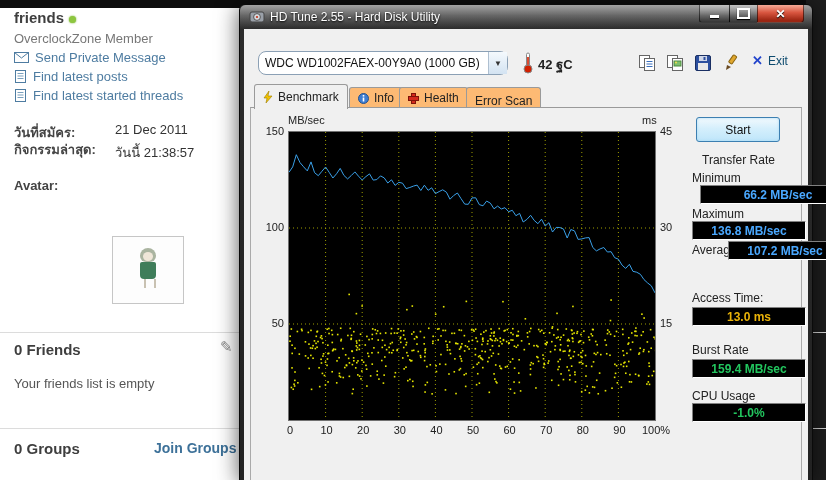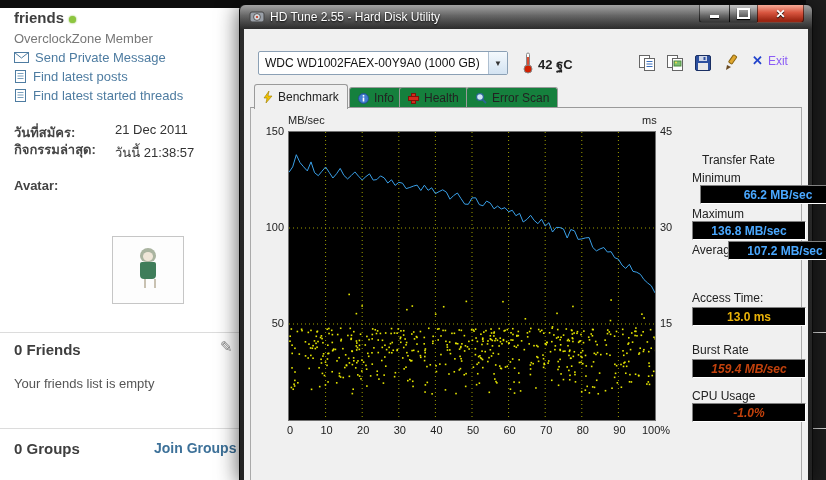--- a/index.html
+++ b/index.html
@@ -57,61 +57,61 @@
   .wbtn.close{width:45px;border-radius:0 0 4px 0;
         background:linear-gradient(180deg,#f4a996,#d8553f 45%,#9c2613 90%);}
   .glyph-min{width:9px;height:3px;background:#fff;margin-top:6px;box-shadow:0 1px 1px #000;}
   .glyph-max{width:9px;height:7px;border:2px solid #fff;box-shadow:0 1px 1px #000;}
   .glyph-x{font-size:12px;font-weight:bold;text-shadow:0 1px 1px #000;}
 
   .client{left:4px;right:4px;top:24px;bottom:0;background:#f0f0f0;}
 
   
   .combo{left:14px;top:22px;width:248px;height:22px;background:#fff;border:1px solid #8ba0b5;
-         border-radius:2px;display:flex;align-items:center;cursor:pointer;}
+         border-radius:8px;display:flex;align-items:center;cursor:pointer;}
   .combo-label{flex:1;font-size:12px;color:#111;padding:0 6px;white-space:nowrap;overflow:hidden;}
   .combo-arrow{width:18px;height:100%;display:flex;align-items:center;justify-content:center;
                background:linear-gradient(180deg,#f4f9fd,#d3e3f2);border-left:1px solid #aebfd0;
                font-size:8px;color:#333;}
   .thermo{left:278px;top:22px;width:12px;height:23px;}
   .temp-val{left:294px;top:25px;font-size:13px;font-weight:bold;color:#222;}
   .toolbtn{top:21px;width:24px;height:24px;display:flex;align-items:center;justify-content:center;
            border:1px solid transparent;border-radius:3px;cursor:pointer;}
   .tb1{left:390px;} .tb2{left:418px;} .tb3{left:446px;} .tb4{left:474px;}
   .exit{left:508px;top:24px;display:flex;align-items:center;gap:5px;cursor:pointer;}
   .exit-x{color:#2244cc;font-weight:bold;font-size:13px;}
-  .exit-label{font-size:12px;color:#8b5cf6;}
+  .exit-label{font-size:12px;color:#0c4a6e;}
 
   
-  .tab{top:58px;height:20px;background:#15803d;border:1px solid #9a9a9a;border-bottom:none;
+  .tab{top:58px;height:20px;background:#fdba74;border:1px solid #9a9a9a;border-bottom:none;
        border-radius:3px 3px 0 0;display:flex;align-items:center;gap:5px;padding:0 8px;
        font-size:12px;color:#222;cursor:pointer;}
   .tab.active{top:55px;height:24px;background:#f0f0f0;z-index:5;font-weight:normal;}
-  .tabb{left:10px;} .tabi{left:105px;} .tabh{left:155px;} .tabe{left:222px;}
+  .tabb{left:10px;} .tabi{left:105px;} .tabh{left:155px;} .tabe{left:222px;flex-direction:column;}
 
   .panel{left:6px;right:6px;top:78px;height:400px;border:1px solid #aaa;
          border-top:1px solid #9a9a9a;background:#f0f0f0;}
 
   
   .plot-wrap{left:44px;top:102px;width:366px;height:288px;background:#000;border:1px solid #707070;}
   .axis-label{font-size:11px;color:#222;}
   .lbl-mbsec{left:44px;top:85px;} .lbl-ms{left:398px;top:85px;}
   .tick{position:absolute;font-size:11px;color:#222;}
 
   
   .start-btn{left:452px;top:88px;width:82px;height:23px;border:1px solid #3c7fb1;border-radius:3px;
              background:linear-gradient(180deg,#f2f9fd,#d5effc 45%,#bfe6fa);
              font-size:12px;color:#111;display:flex;align-items:center;justify-content:center;
              cursor:pointer;box-shadow:inset 0 0 3px #a9d9f2;}
   .rlabel{font-size:12px;color:#222;}
   .vbox{width:112px;height:17px;background:#000;border-top:1px solid #808080;border-left:1px solid #808080;
         border-bottom:1px solid #fff;border-right:1px solid #fff;
         display:flex;align-items:center;justify-content:center;
         font-size:12px;font-weight:bold;}
-  .v-blue{color:#4aa8ff;} .v-yellow{color:#eab308;} .v-white{color:#c2410c;font-style:italic;}
+  .v-blue{color:#4aa8ff;} .v-yellow{color:#eab308;} .v-white{color:#22c55e;}
   .tr-h{left:458px;top:124px;} 
   .min-l{left:448px;top:142px;} .min-b{left:456px;top:156px;padding-left:21px;}
   .max-l{left:448px;top:178px;} .max-b{left:448px;top:192px;}
   .avg-l{left:448px;top:214px;} .avg-b{left:448px;top:212px;margin-left:36px;}
   .at-l{left:448px;top:262px;}  .at-b{left:448px;top:278px;}
   .br-l{left:448px;top:314px;}  .br-b{left:448px;top:330px;}
   .cpu-l{left:448px;top:360px;} .cpu-b{left:448px;top:374px;}
 </style>
 </head>
 <body>
@@ -887,20 +887,21 @@
           <div class="tick" style="left: 141.8px; top: 395px; width: 28px; text-align: center;">30</div>
           <div class="tick" style="left: 178.4px; top: 395px; width: 28px; text-align: center;">40</div>
           <div class="tick" style="left: 215px; top: 395px; width: 28px; text-align: center;">50</div>
           <div class="tick" style="left: 251.6px; top: 395px; width: 28px; text-align: center;">60</div>
           <div class="tick" style="left: 288.2px; top: 395px; width: 28px; text-align: center;">70</div>
           <div class="tick" style="left: 324.8px; top: 395px; width: 28px; text-align: center;">80</div>
           <div class="tick" style="left: 361.4px; top: 395px; width: 28px; text-align: center;">90</div>
           <div class="tick" style="left: 398px; top: 395px; width: 28px; text-align: center;">100%</div>
         </div>
 
+      <div class="abs start-btn">Start</div>
 
       <div class="abs rlabel tr-h">Transfer Rate</div>
       <div class="abs rlabel min-l">Minimum</div>
       <div class="abs vbox v-blue min-b">66.2 MB/sec</div>
       <div class="abs rlabel max-l">Maximum</div>
       <div class="abs vbox v-blue max-b">136.8 MB/sec</div>
       <div class="abs rlabel avg-l">Average:</div>
       <div class="abs vbox v-blue avg-b">107.2 MB/sec</div>
       <div class="abs rlabel at-l">Access Time:</div>
       <div class="abs vbox v-yellow at-b">13.0 ms</div>

